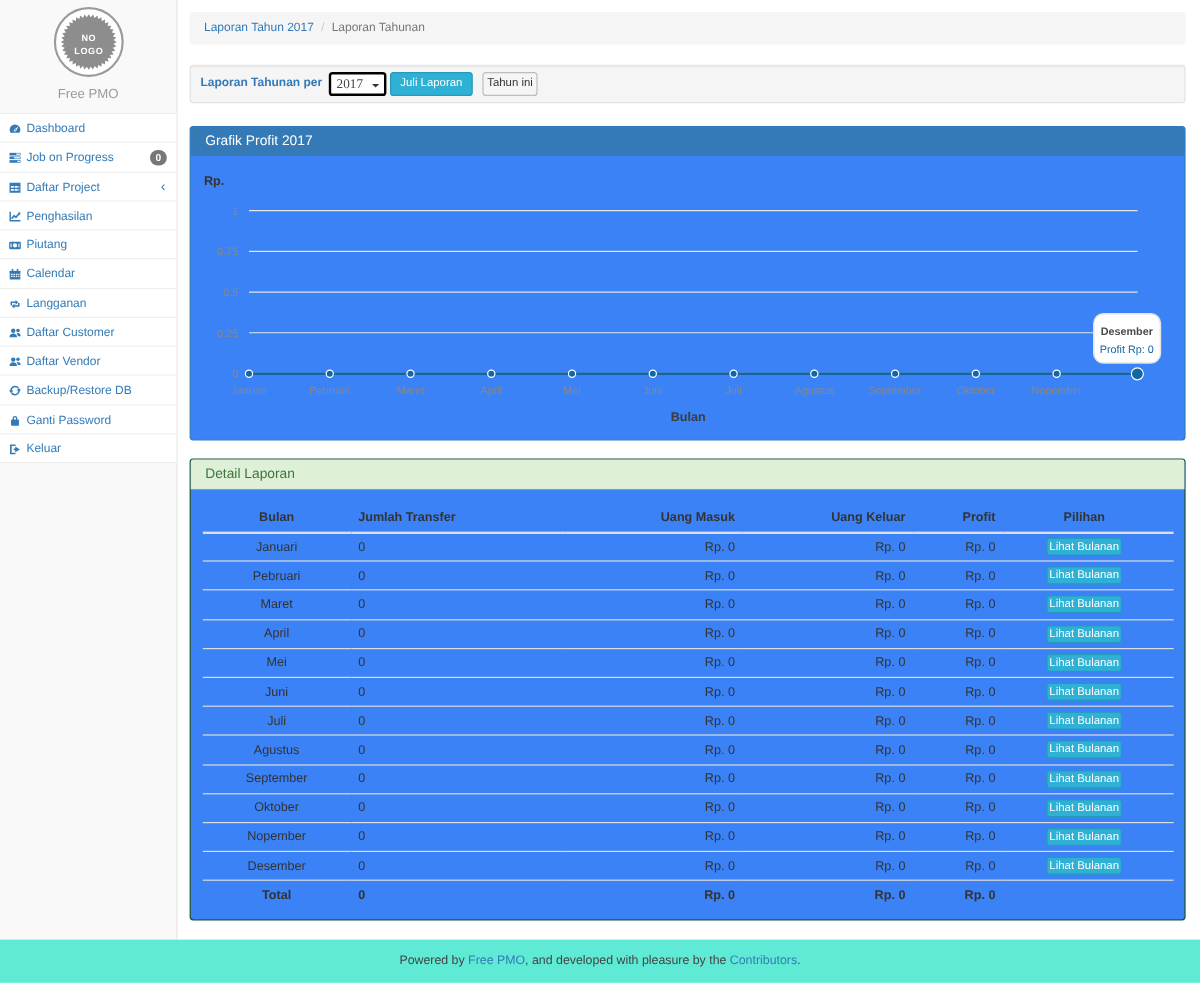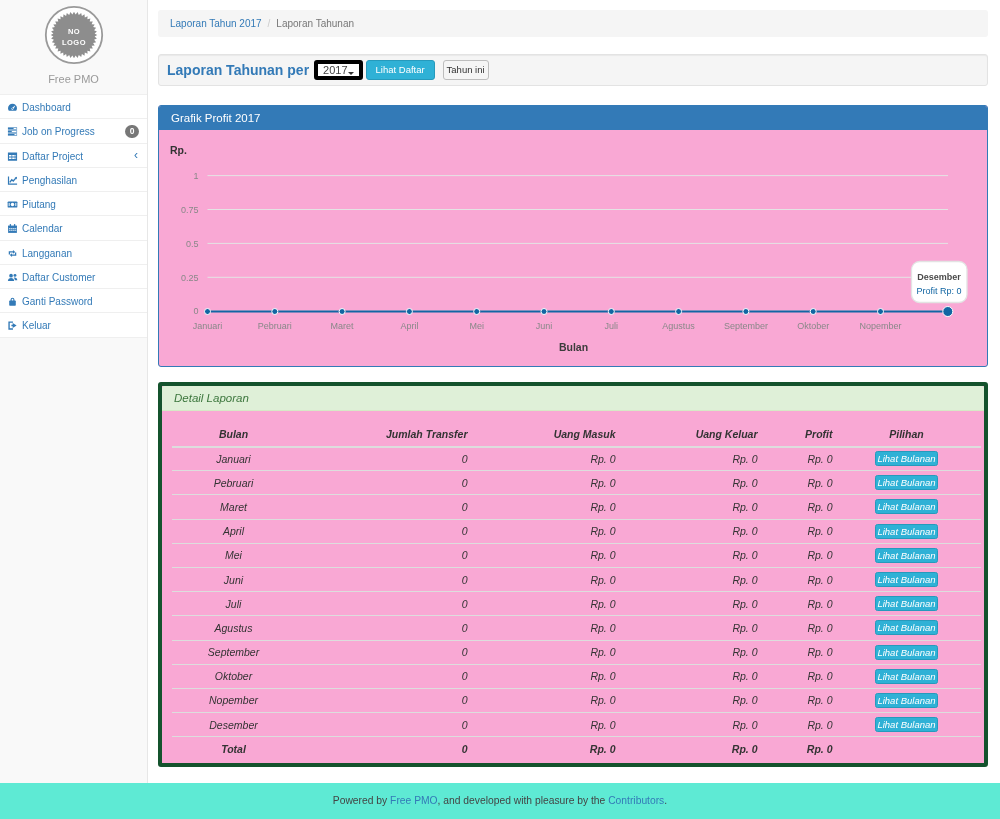--- a/index.html
+++ b/index.html
@@ -26,48 +26,48 @@
 
 .breadcrumb { position:absolute; left:158px; top:10px; width:830px; height:27px;
   background:#f5f5f5; border-radius:3px; font-size:10px; line-height:27px;
   padding-left:12px; color:#777; }
 .breadcrumb a { color:#337ab7; }
 .breadcrumb .sep { color:#ccc; padding:0 6px; }
 .well { position:absolute; left:158px; top:53.5px; width:830px; height:32.5px;
   background:#f5f5f5; border:1px solid #e3e3e3; border-radius:3px;
   box-shadow:inset 0 1px 1px rgba(0,0,0,.05);
   display:flex; align-items:center; padding-left:8px; }
-.well label { font-size:14px; font-weight:bold; color:#337ab7; margin-right:5px; }
-.sel { width:48.5px; height:20px; background:#fff; border:4px solid #000000; border-radius:3px;
-  font-size:11px; color:#444; display:inline-flex; align-items:center; padding-left:5px; position:relative; }
+.well label { font-size:10px; font-weight:bold; color:#337ab7; margin-right:5px; }
+.sel { width:48.5px; height:20px; background:#fff; border:2px solid #000000; border-radius:3px;
+  font-size:11px; color:#444; display:inline-flex; align-items:center; padding-left:5px; position:relative;font-family:Liberation Serif, serif; }
 .sel .car { position:absolute; right:4.5px; top:8px; width:0; height:0;
   border-left:3px solid transparent; border-right:3px solid transparent; border-top:3.8px solid #333; }
 .btn { display:inline-flex; align-items:center; justify-content:center; height:19.5px;
   border-radius:3px; font-size:9.5px; }
 .btn-info { background:#2fb1d6; border:1px solid #269abc; color:#fff; }
 .btn-default { background:#f2f2f2; border:1px solid #bdbdbd; color:#333; }
 #btn-lihat { width:69px; margin-left:3px; }
 #btn-tahun { width:46px; margin-left:8px; background:#f5f5f5; }
 
-.panel { position:absolute; left:158px; width:830px; border-radius:3px; background:#f9a8d4; }
+.panel { position:absolute; left:158px; width:830px; border-radius:3px; background:#3b82f6; }
 #panel-chart { top:105px; height:262px; border:1px solid #337ab7; }
 #panel-chart .hd { height:24px; background:#337ab7; color:#fff; font-size:11.5px;
   line-height:24px; padding-left:12px; border-radius:2px 2px 0 0; }
-#panel-table { top:382px; height:385px; border:4px solid #14532d;font-style:italic; }
+#panel-table { top:382px; height:385px; border:1px solid #14532d; }
 #panel-table .hd { height:25px; background:#dff0d8; color:#3c763d; font-size:11.5px;
   line-height:25px; padding-left:12px; border-bottom:1px solid #d6e9c6; border-radius:2px 2px 0 0; }
 
 #tbl { position:absolute; left:9.5px; top:11.5px; width:809px; border-collapse:collapse;
   table-layout:fixed; font-size:10.5px; color:#333; }
 #tbl th { font-weight:bold; padding:0 6px; height:24px; border-bottom:2px solid #ddd; }
 #tbl th.c6 { padding-right:12px; }
 #tbl td { padding:0 6px; height:24.2px; border-top:1px solid #ddd; }
 #tbl tr:first-child td { border-top:none; }
 .c1 { width:124px; text-align:center; }
-.c2 { width:178px; text-align:right; }
+.c2 { width:178px; text-align:left; }
 .c3 { width:148px; text-align:right; }
 .c4 { width:142px; text-align:right; }
 .c5 { width:75px; text-align:right; }
 .c6 { width:142px; text-align:center; }
 .btn-xs { display:inline-block; width:63px; height:15px; background:#2fb1d6;
   border:1px solid #269abc; border-radius:2.5px; color:#fff; font-size:9.5px; margin-right:6px;
   line-height:13.5px; text-align:center; }
 
 #footer { position:absolute; left:0; top:783px; width:1000px; height:36px;
   background:#5eead4; text-align:center; font-size:10.3px; color:#444;
@@ -156,39 +156,55 @@
             <g fill="#337ab7">
               <circle cx="4.4" cy="4" r="2"></circle>
               <path d="M1 9.8 C1 7.6 2.5 6.5 4.4 6.5 C6.3 6.5 7.8 7.6 7.8 9.8 Z"></path>
               <circle cx="8.7" cy="3.7" r="1.6"></circle>
               <path d="M8.3 6.1 C10 6.1 11.2 7.1 11.2 9 L8.6 9 C8.5 7.8 8 6.9 7.4 6.4 C7.7 6.2 8 6.1 8.3 6.1 Z"></path>
             </g>
           </svg>
         </span>Daftar Customer</li>
     <li><span class="ic">
           <svg width="11" height="11" viewBox="0 0 12 12">
+            <g fill="#337ab7">
+              <circle cx="4.4" cy="4" r="2"></circle>
+              <path d="M1 9.8 C1 7.6 2.5 6.5 4.4 6.5 C6.3 6.5 7.8 7.6 7.8 9.8 Z"></path>
+              <circle cx="8.7" cy="3.7" r="1.6"></circle>
+              <path d="M8.3 6.1 C10 6.1 11.2 7.1 11.2 9 L8.6 9 C8.5 7.8 8 6.9 7.4 6.4 C7.7 6.2 8 6.1 8.3 6.1 Z"></path>
+            </g>
+          </svg>
+        </span>Daftar Vendor</li>
+    <li><span class="ic">
+          <svg width="11" height="11" viewBox="0 0 12 12">
+            <path d="M6 1.6 A4.4 4.4 0 0 0 1.6 6 H0.5 L2.5 8.3 L4.5 6 H3.1 A2.9 2.9 0 0 1 8.4 4.2 L9.6 3.2 A4.4 4.4 0 0 0 6 1.6 Z" fill="#337ab7"></path>
+            <path d="M6 10.4 A4.4 4.4 0 0 0 10.4 6 H11.5 L9.5 3.7 L7.5 6 H8.9 A2.9 2.9 0 0 1 3.6 7.8 L2.4 8.8 A4.4 4.4 0 0 0 6 10.4 Z" fill="#337ab7"></path>
+          </svg>
+        </span>Backup/Restore DB</li>
+    <li><span class="ic">
+          <svg width="11" height="11" viewBox="0 0 12 12">
             <rect x="2.4" y="5" width="7.2" height="5.6" rx="0.8" fill="#337ab7"></rect>
             <path d="M3.9 5.4 V3.9 A2.1 2.1 0 0 1 8.1 3.9 V5.4 H6.9 V3.9 A0.9 0.9 0 0 0 5.1 3.9 V5.4 Z" fill="#337ab7"></path>
           </svg>
         </span>Ganti Password</li>
     <li><span class="ic">
           <svg width="11" height="11" viewBox="0 0 12 12">
             <path d="M1.5 1.5 H6.5 V3 H3 V9 H6.5 V10.5 H1.5 Z" fill="#337ab7"></path>
             <path d="M6.2 3.4 V5.2 H4.8 V6.8 H6.2 V8.6 L10.5 6 Z" fill="#337ab7"></path>
           </svg>
         </span>Keluar</li>
   </ul>
 </div>
 
 <div class="breadcrumb"><a>Laporan Tahun 2017</a><span class="sep">/</span>Laporan Tahunan</div>
 
 <div class="well">
   <label>Laporan Tahunan per</label>
   <span class="sel">2017<span class="car"></span></span>
-  <span class="btn btn-info" id="btn-lihat">Lihat Daftar</span>
+  <span class="btn btn-info" id="btn-lihat">Juli Laporan</span>
   <span class="btn btn-default" id="btn-tahun">Tahun ini</span>
 </div>
 
 <div class="panel" id="panel-chart">
   <div class="hd">Grafik Profit 2017</div>
   <svg id="chart" width="828" height="236" viewBox="0 0 828 236" style="display:block">
 
     <text x="11" y="24" font-size="10.5" font-weight="bold" fill="#333">Rp.</text>
     <g font-size="9" fill="#888" text-anchor="end">
       <text x="39.5" y="48.8">1</text>

